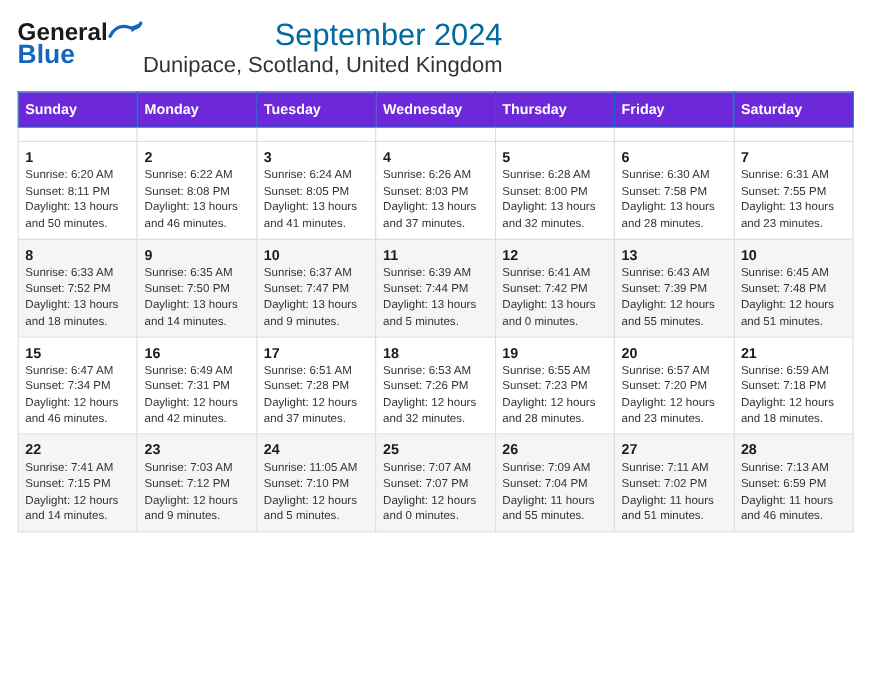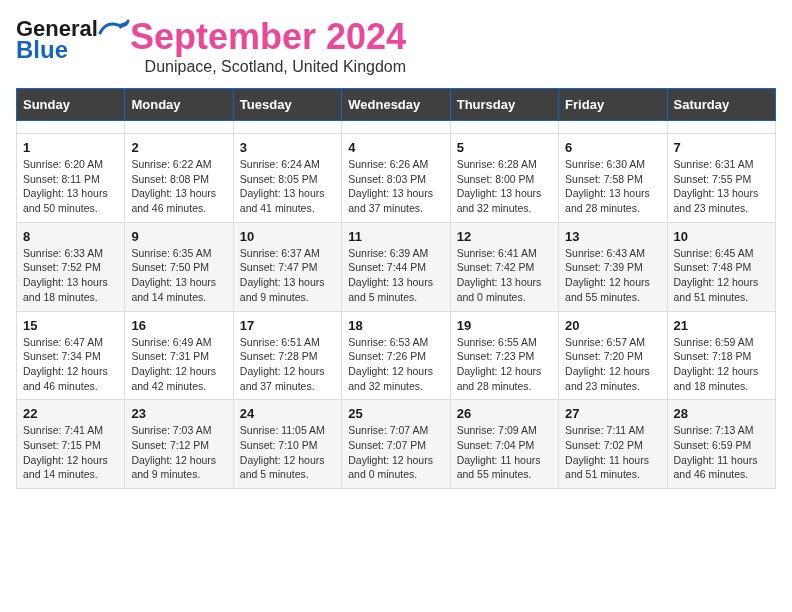--- a/index.html
+++ b/index.html
@@ -18,35 +18,35 @@
     }
     .logo {
       display: flex;
       flex-direction: column;
       align-items: flex-start;
     }
     .title-area {
       text-align: right;
     }
     .month-title {
-      font-size: 36px;
-      font-weight: bold;
-      color: #ec4899;
+      font-size: 28px;
+      font-weight: normal;
+      color: #0369a1;
     }
     .location {
-      font-size: 16px;
+      font-size: 20px;
       color: #333;
     }
     .calendar {
       width: 100%;
       border-collapse: collapse;
       font-size: 11px;
     }
     .calendar thead tr {
-      background-color: #404040;
+      background-color: #6d28d9;
       color: #fff;
       margin-left: 32px;
     }
     .calendar thead th {
       padding: 8px 6px;
       text-align: left;
       font-size: 13px;
       font-weight: bold;
       border: 1px solid #1565c0;
     }

